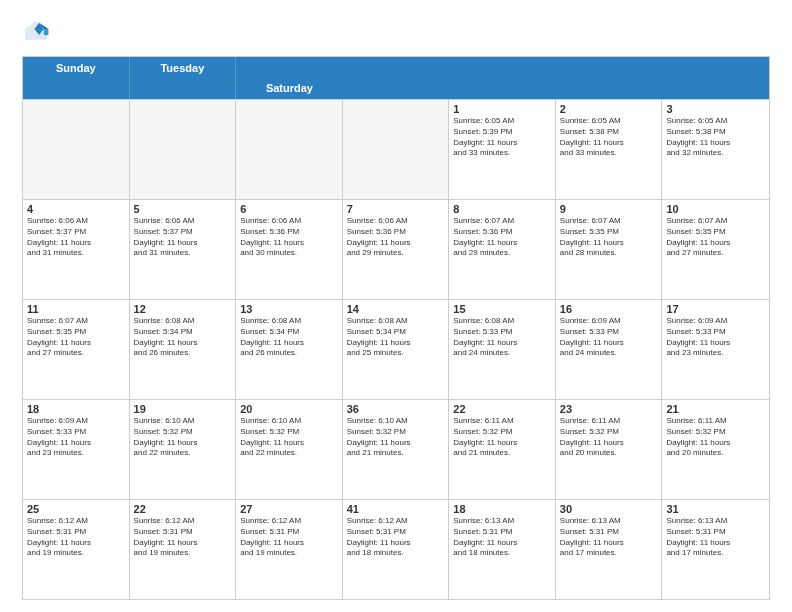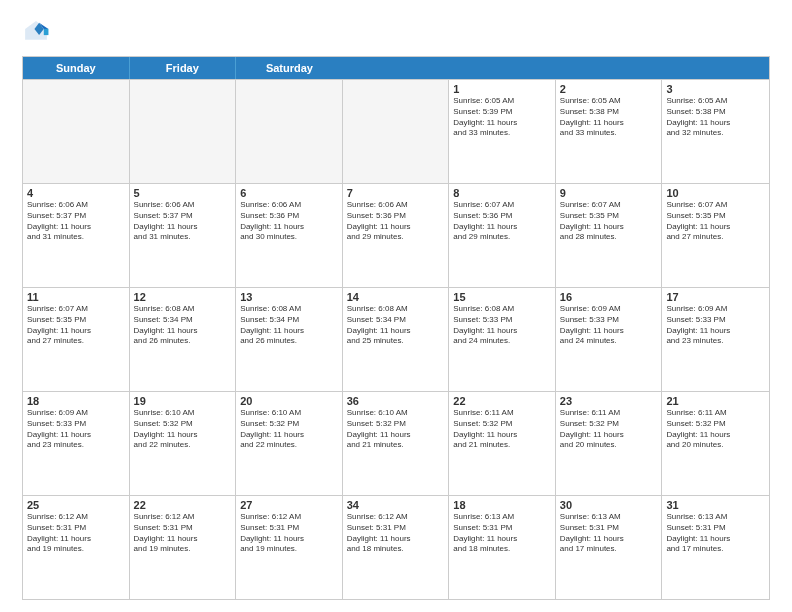--- a/index.html
+++ b/index.html
@@ -66,21 +66,21 @@
       background: #2a7fc1;
     }
     .cal-header-cell {
       color: #fff;
       font-size: 11px;
       font-weight: bold;
       text-align: center;
       padding: 5px 14px;
       border-right: 1px solid #4a9fd4;
     }
-    .cal-header-cell:last-child { border-right: none; }
+    .cal-header-cell:last-child { border-right: none; margin-top: 20px; }
     .cal-body {
       display: flex;
       flex-direction: column;
       flex: 1;
     }
     .cal-row {
       display: grid;
       grid-template-columns: repeat(7, 1fr);
       flex: 1;
       border-top: 1px solid #ccc;
@@ -126,21 +126,21 @@
     </div>
     <div class="title-block">
       <div class="cal-title"></div>
       <div class="cal-subtitle"></div>
     </div>
   </div>
 
   <div class="calendar">
     <div class="cal-header-row">
     <div class="cal-header-cell">Sunday</div>
-        <div class="cal-header-cell">Friday</div>
+        <div class="cal-header-cell">Tuesday</div>
         <div class="cal-header-cell">Saturday</div>
       </div>
     <div class="cal-body">
     <div class="cal-row">
           <div class="cal-cell empty"></div>
           <div class="cal-cell empty"></div>
           <div class="cal-cell empty"></div>
           <div class="cal-cell empty"></div>
           <div class="cal-cell">
             <div class="day-num">1</div>
@@ -333,21 +333,21 @@
 and 19 minutes.</div>
           </div>
           <div class="cal-cell">
             <div class="day-num">27</div>
             <div class="cell-text" style="white-space: pre-line;">Sunrise: 6:12 AM
 Sunset: 5:31 PM
 Daylight: 11 hours
 and 19 minutes.</div>
           </div>
           <div class="cal-cell">
-            <div class="day-num">34</div>
+            <div class="day-num">41</div>
             <div class="cell-text" style="white-space: pre-line;">Sunrise: 6:12 AM
 Sunset: 5:31 PM
 Daylight: 11 hours
 and 18 minutes.</div>
           </div>
           <div class="cal-cell">
             <div class="day-num">18</div>
             <div class="cell-text" style="white-space: pre-line;">Sunrise: 6:13 AM
 Sunset: 5:31 PM
 Daylight: 11 hours

